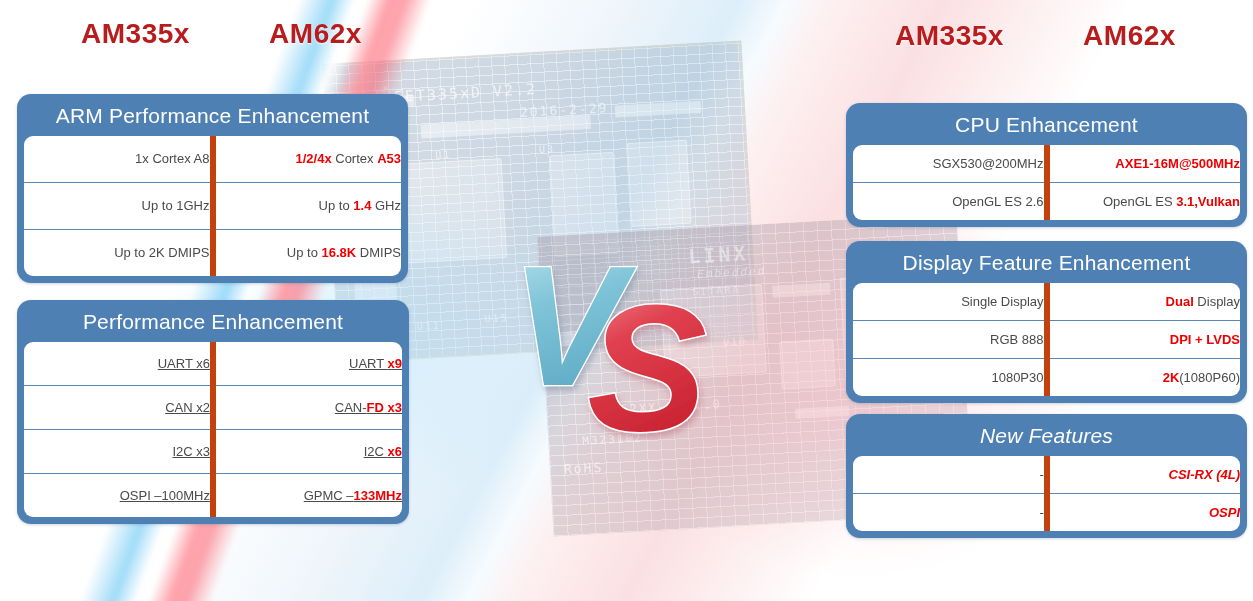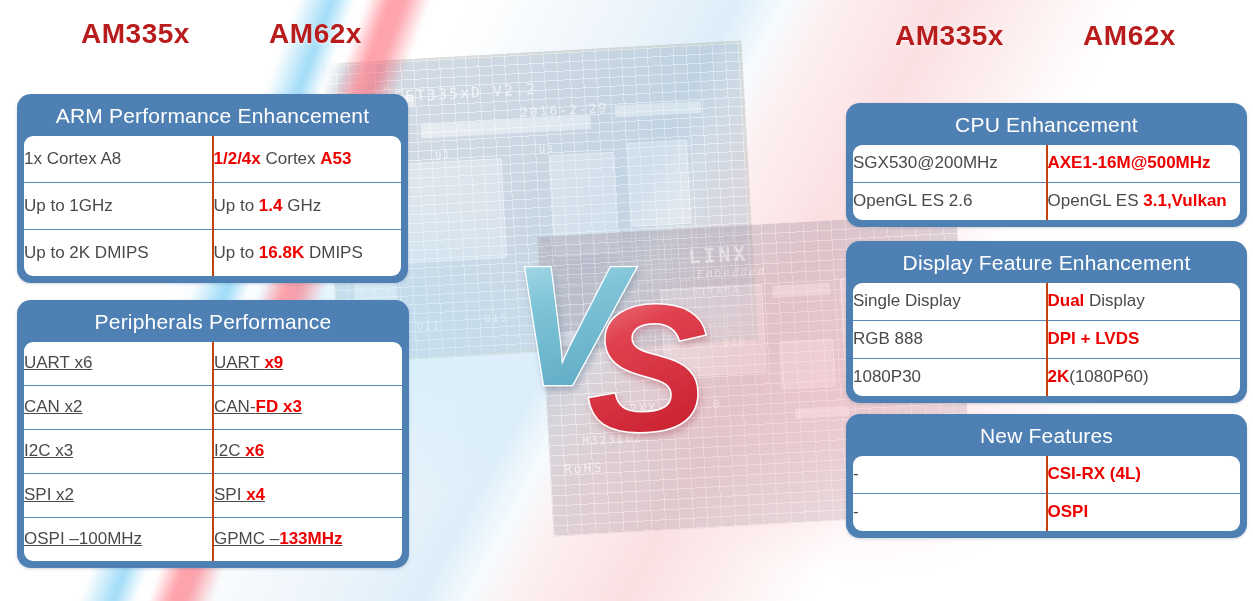--- a/index.html
+++ b/index.html
@@ -76,39 +76,39 @@
   .panel{position:absolute;z-index:6;
     background:#4f80b3;border-radius:14px;
     padding:7px 7px 7px 7px;
     box-shadow:0 1px 3px rgba(60,90,130,.25);}
   .panel-title{color:#ffffff;font-size:21px;text-align:center;
     padding:4px 0 8px 0;line-height:1.08;letter-spacing:.2px;}
   .tbl{background:#ffffff;border-radius:9px;overflow:hidden;width:100%;
     border-collapse:collapse;table-layout:fixed;}
   .tbl td{
     border-top:1px solid #5b86b8;
-    text-align:left;color:#4a4a4a;font-size:17px;
+    text-align:right;color:#4a4a4a;font-size:13px;
     padding:0;vertical-align:middle;white-space:nowrap;}
   .tbl tr:first-child td{border-top:none;}
-  .tbl td.c-right{border-left:2px solid #c2410c;}
+  .tbl td.c-right{border-left:6px solid #c2410c;}
   .hi{color:#ee0000;font-weight:bold;}
   .mut{color:#4a4a4a;font-weight:normal;}
 
   
   #panel-arm   {left:17px;  top:58px;  width:377px;margin-top:36px;}
   #panel-arm   .tbl td{height:46px;}
   #panel-periph{left:17px;  top:300px; width:378px;}
   #panel-periph .tbl td{height:43px;text-decoration:underline;}
 
   
   #panel-cpu   {left:846px; top:60px;  width:387px;margin-top:43px;}
   #panel-cpu   .tbl td{height:37px;}
   #panel-disp  {left:846px; top:241px; width:387px;}
   #panel-disp  .tbl td{height:37px;}
-  #panel-new   {left:846px; top:414px; width:387px;}
+  #panel-new   {left:846px; top:414px; width:387px;font-style:italic;}
   #panel-new   .tbl td{height:37px;}
 
   #head-l1{left:48px;  top:18px; width:175px;}
   #head-l2{left:228px; top:18px; width:175px;}
   #head-r1{left:862px; top:20px; width:175px;}
   #head-r2{left:1042px;top:20px; width:175px;}
 </style>
 </head>
 <body>
 
@@ -203,40 +203,36 @@
         </tr>
         <tr>
           <td>Up to 2K DMIPS</td>
           <td class="c-right"><span class="mut">Up to </span><span class="hi">16.8K</span><span class="mut"> DMIPS</span></td>
         </tr>
       </tbody>
     </table>
 </div>
 
 <div class="panel" id="panel-periph">
-  <div class="panel-title">Peripherals Performance</div>
+  <div class="panel-title">Performance Enhancement</div>
   <table class="tbl">
       <tbody>
         <tr>
           <td>UART x6</td>
           <td class="c-right"><span class="mut">UART </span><span class="hi">x9</span></td>
         </tr>
         <tr>
           <td>CAN x2</td>
           <td class="c-right"><span class="mut">CAN-</span><span class="hi">FD x3</span></td>
         </tr>
         <tr>
           <td>I2C x3</td>
           <td class="c-right"><span class="mut">I2C </span><span class="hi">x6</span></td>
         </tr>
         <tr>
-          <td>SPI x2</td>
-          <td class="c-right"><span class="mut">SPI </span><span class="hi">x4</span></td>
-        </tr>
-        <tr>
           <td>OSPI –100MHz</td>
           <td class="c-right"><span class="mut">GPMC –</span><span class="hi">133MHz</span></td>
         </tr>
       </tbody>
     </table>
 </div>
 
 <div class="panel" id="panel-cpu">
   <div class="panel-title">CPU Enhancement</div>
   <table class="tbl">

